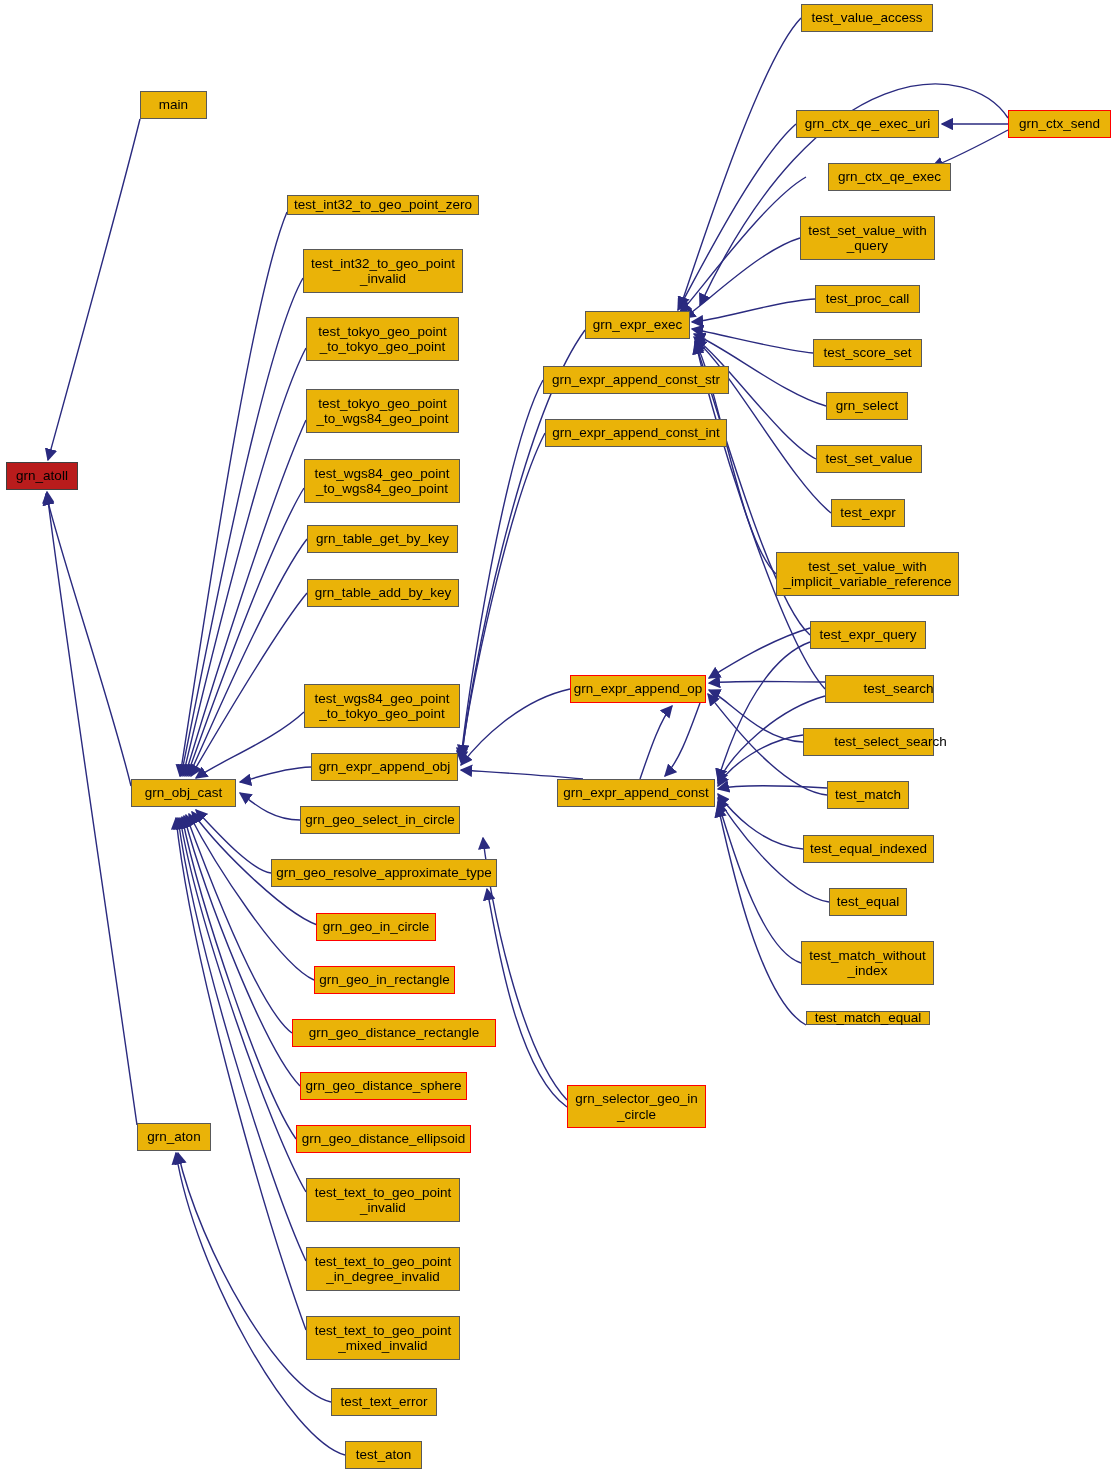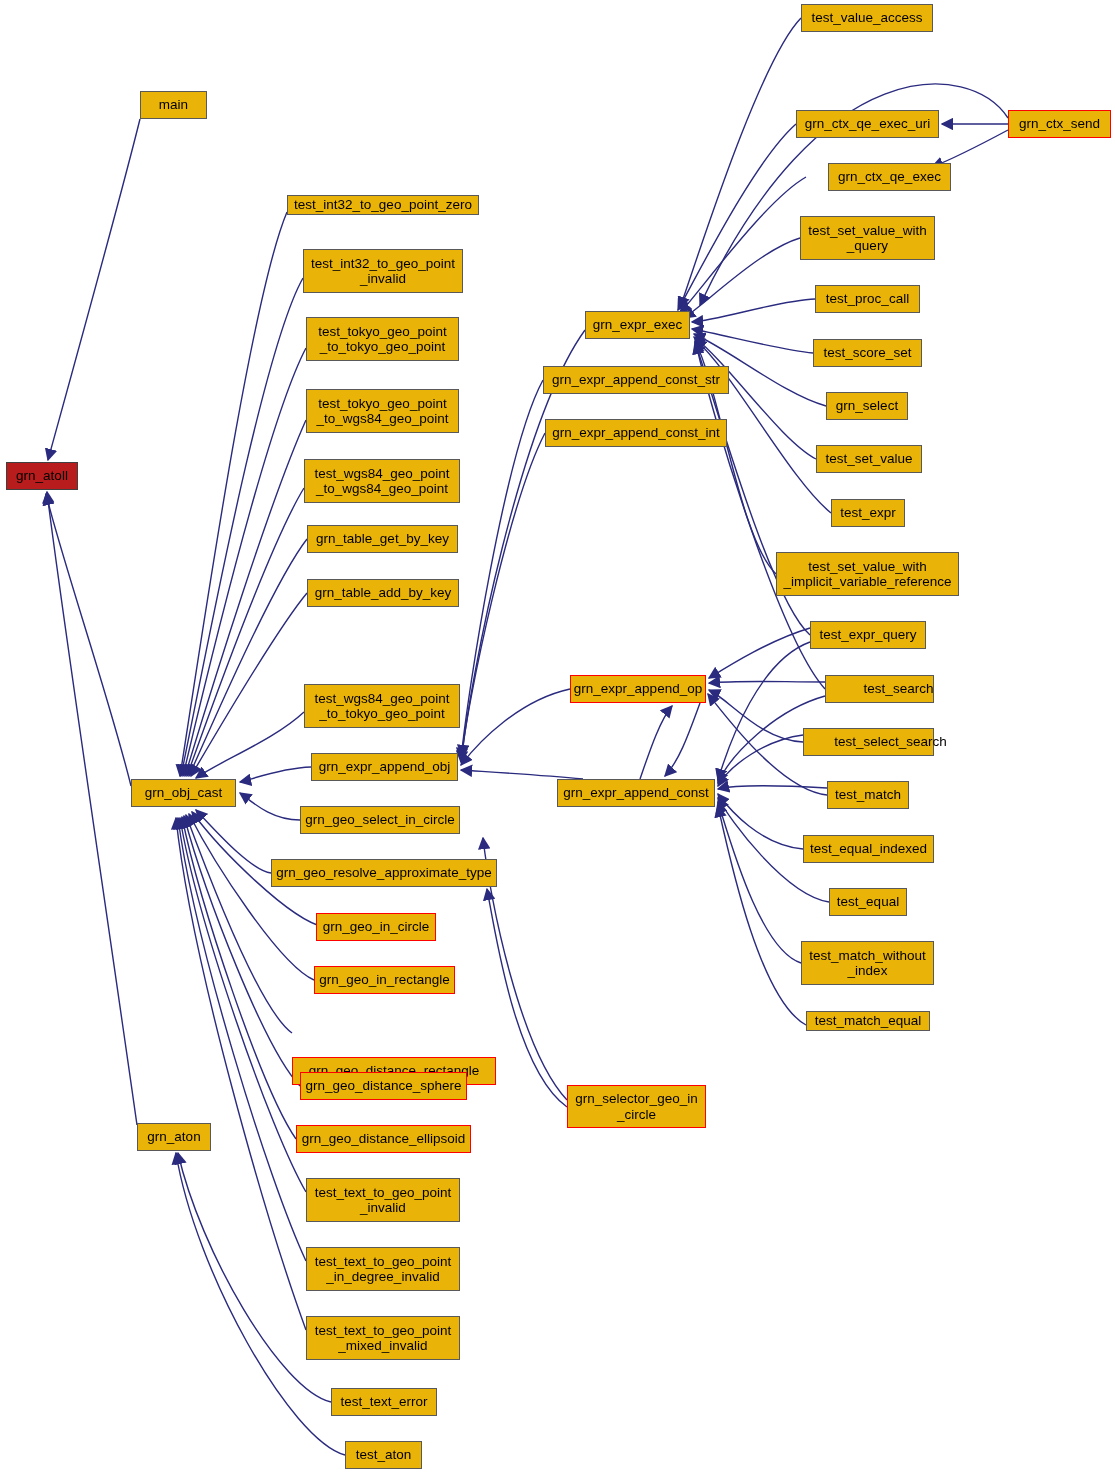--- a/index.html
+++ b/index.html
@@ -139,21 +139,21 @@
 _to_wgs84_geo_point</span></div>
     <div class="node gray" style="left: 307px; top: 525px; width: 151px; height: 28px;"><span>grn_table_get_by_key</span></div>
     <div class="node gray" style="left: 307px; top: 579px; width: 152px; height: 28px;"><span>grn_table_add_by_key</span></div>
     <div class="node gray" style="left: 304px; top: 684px; width: 156px; height: 44px;"><span>test_wgs84_geo_point
 _to_tokyo_geo_point</span></div>
     <div class="node gray" style="left: 311px; top: 753px; width: 147px; height: 28px;"><span>grn_expr_append_obj</span></div>
     <div class="node gray" style="left: 300px; top: 806px; width: 160px; height: 28px;"><span>grn_geo_select_in_circle</span></div>
     <div class="node gray" style="left: 271px; top: 859px; width: 226px; height: 28px;"><span>grn_geo_resolve_approximate_type</span></div>
     <div class="node red" style="left: 316px; top: 913px; width: 120px; height: 28px;"><span>grn_geo_in_circle</span></div>
     <div class="node red" style="left: 314px; top: 966px; width: 141px; height: 28px;"><span>grn_geo_in_rectangle</span></div>
-    <div class="node red" style="left: 292px; top: 1019px; width: 204px; height: 28px; margin-top: 38px;"><span>grn_geo_distance_rectangle</span></div>
+    <div class="node red" style="left: 292px; top: 1019px; width: 204px; height: 28px;"><span>grn_geo_distance_rectangle</span></div>
     <div class="node red" style="left: 300px; top: 1072px; width: 167px; height: 28px;"><span>grn_geo_distance_sphere</span></div>
     <div class="node red" style="left: 296px; top: 1125px; width: 175px; height: 28px;"><span>grn_geo_distance_ellipsoid</span></div>
     <div class="node gray" style="left: 306px; top: 1178px; width: 154px; height: 44px;"><span>test_text_to_geo_point
 _invalid</span></div>
     <div class="node gray" style="left: 306px; top: 1247px; width: 154px; height: 44px;"><span>test_text_to_geo_point
 _in_degree_invalid</span></div>
     <div class="node gray" style="left: 306px; top: 1316px; width: 154px; height: 44px;"><span>test_text_to_geo_point
 _mixed_invalid</span></div>
     <div class="node gray" style="left: 331px; top: 1388px; width: 106px; height: 28px;"><span>test_text_error</span></div>
     <div class="node gray" style="left: 345px; top: 1441px; width: 77px; height: 28px;"><span>test_aton</span></div>
@@ -177,15 +177,15 @@
     <div class="node gray" style="left: 776px; top: 552px; width: 183px; height: 44px;"><span>test_set_value_with
 _implicit_variable_reference</span></div>
     <div class="node gray" style="left: 810px; top: 621px; width: 116px; height: 28px;"><span>test_expr_query</span></div>
     <div class="node gray" style="left: 825px; top: 675px; width: 109px; height: 28px; padding-left: 38px;"><span>test_search</span></div>
     <div class="node gray" style="left: 803px; top: 728px; width: 131px; height: 28px; padding-left: 44px;"><span>test_select_search</span></div>
     <div class="node gray" style="left: 827px; top: 781px; width: 82px; height: 28px;"><span>test_match</span></div>
     <div class="node gray" style="left: 803px; top: 835px; width: 131px; height: 28px;"><span>test_equal_indexed</span></div>
     <div class="node gray" style="left: 829px; top: 888px; width: 78px; height: 28px;"><span>test_equal</span></div>
     <div class="node gray" style="left: 801px; top: 941px; width: 133px; height: 44px;"><span>test_match_without
 _index</span></div>
-    <div class="node gray" style="left: 806px; top: 1011px; width: 124px; height: 20px;"><span>test_match_equal</span></div>
+    <div class="node gray" style="left: 806px; top: 1011px; width: 124px; height: 14px;"><span>test_match_equal</span></div>
     <div class="node red" style="left: 1008px; top: 110px; width: 103px; height: 28px;"><span>grn_ctx_send</span></div>
   </div>
 
 </body></html>

